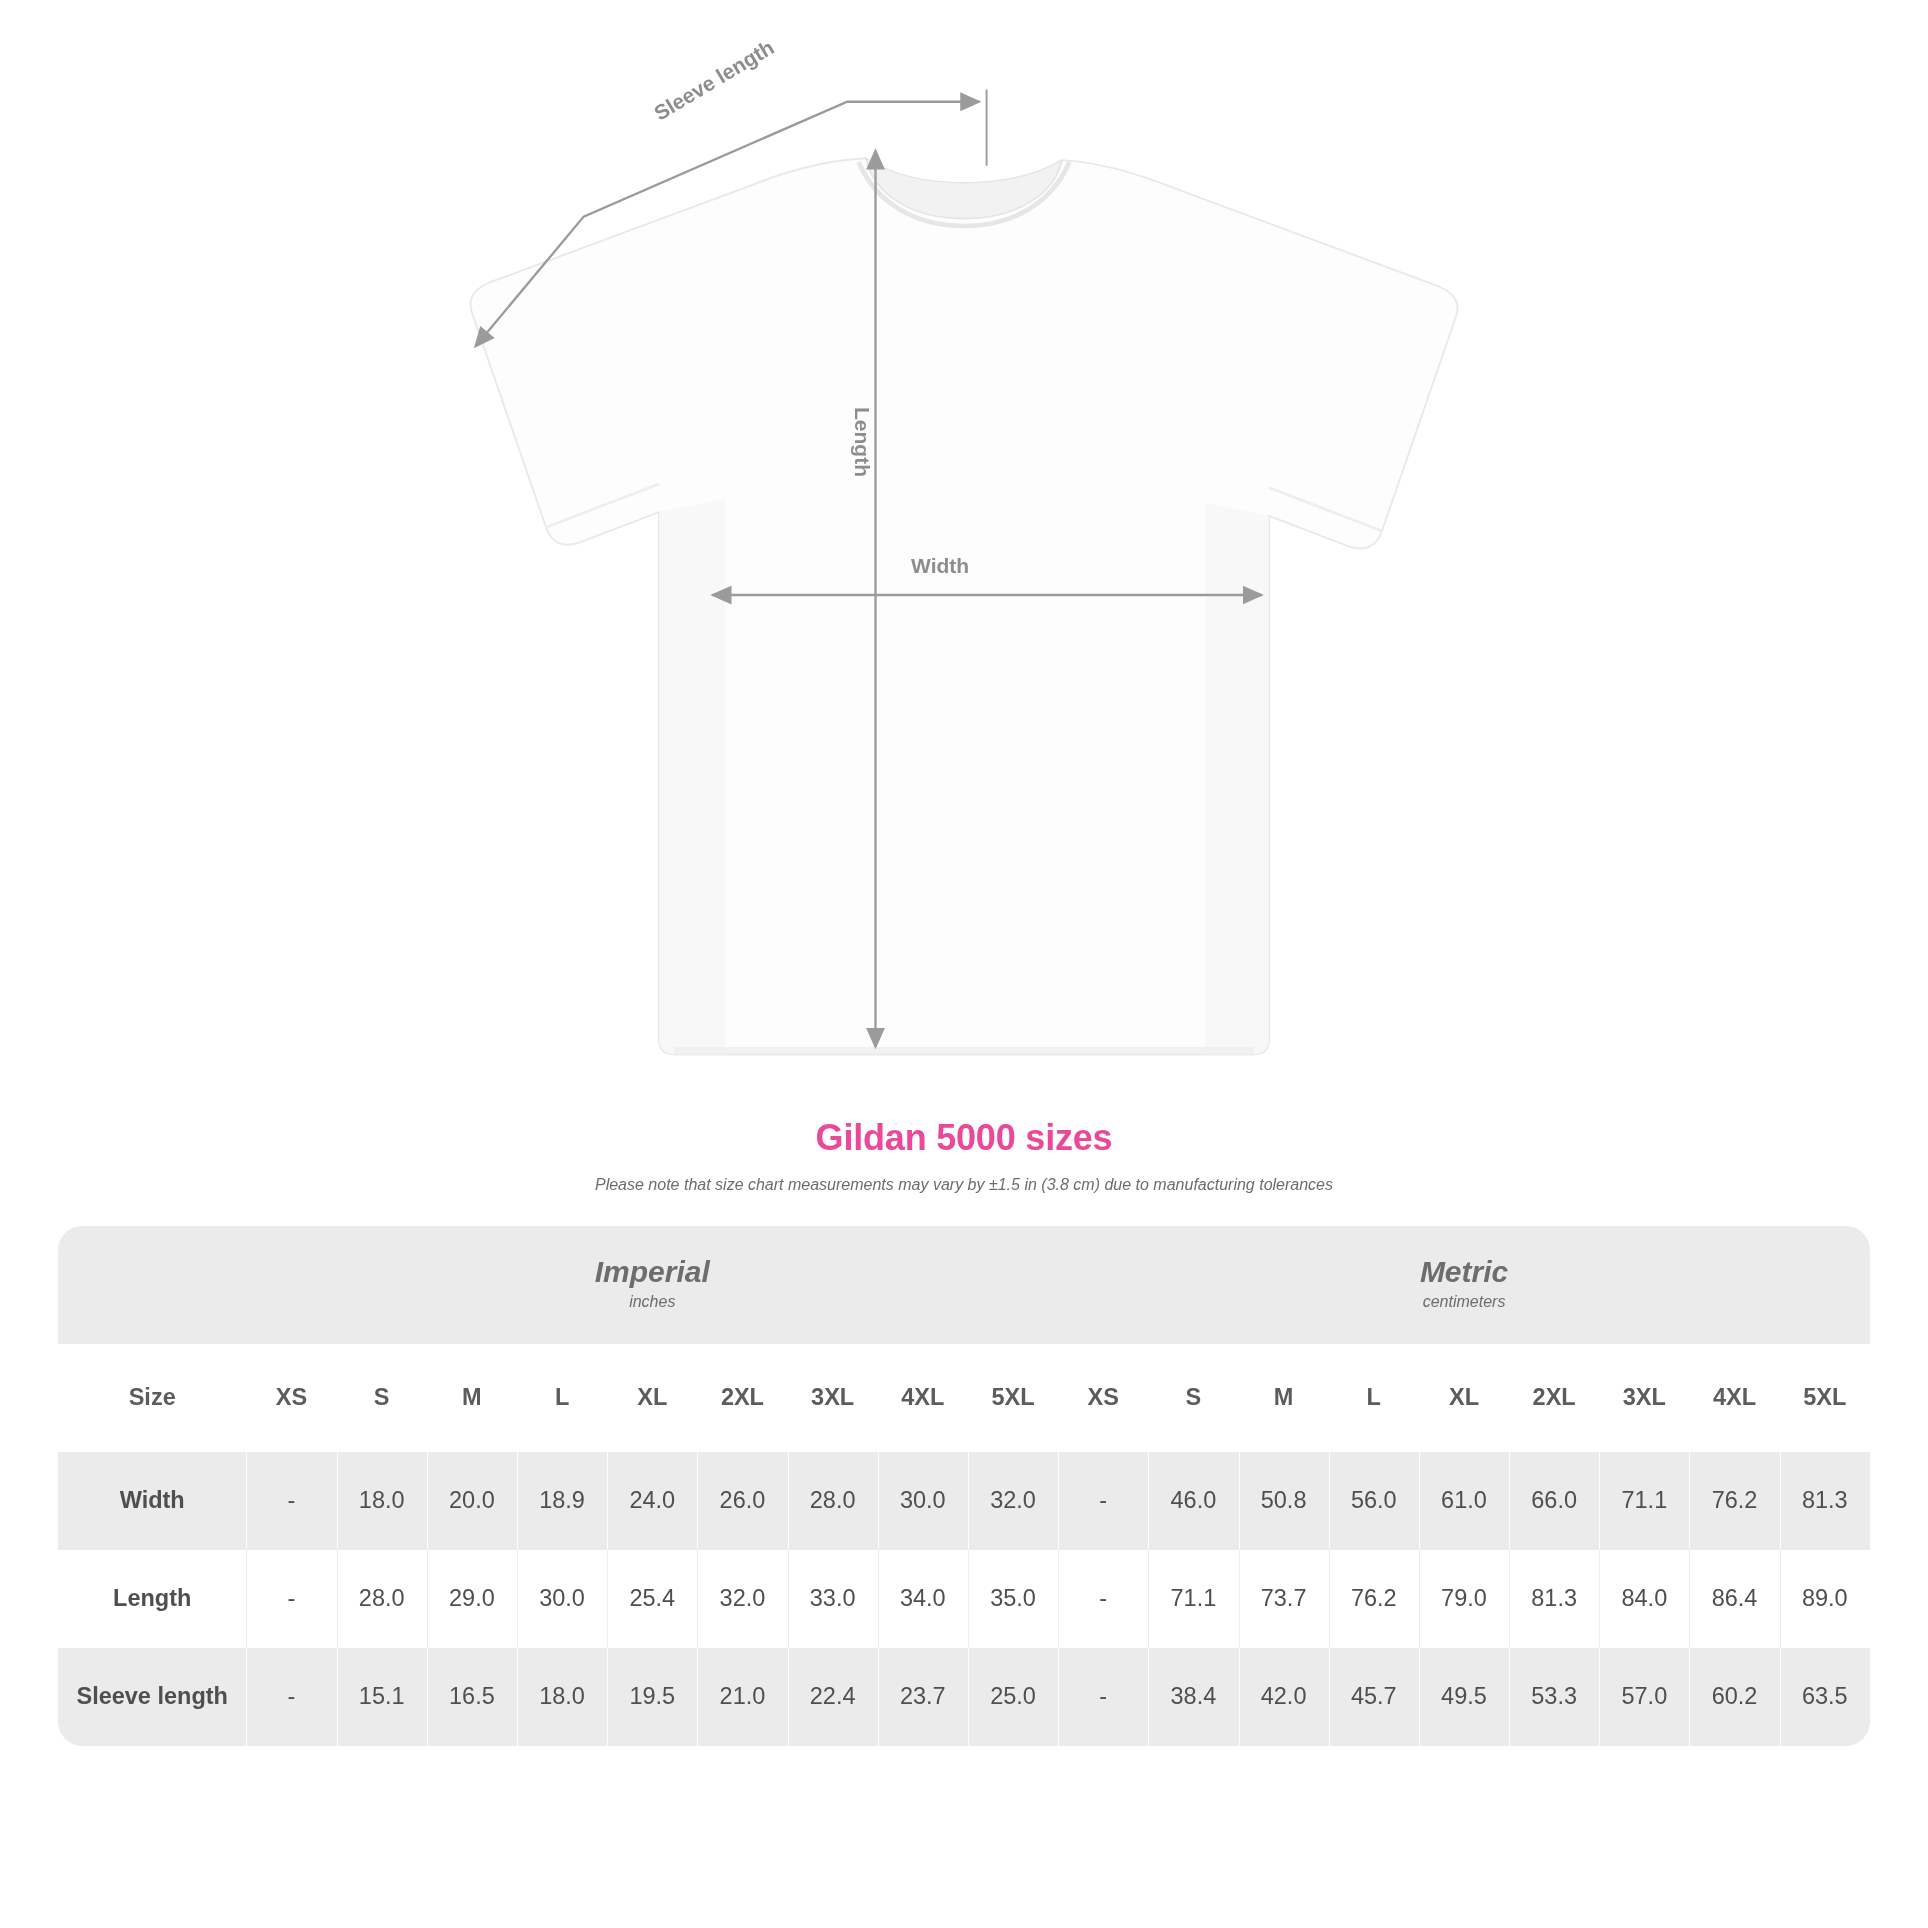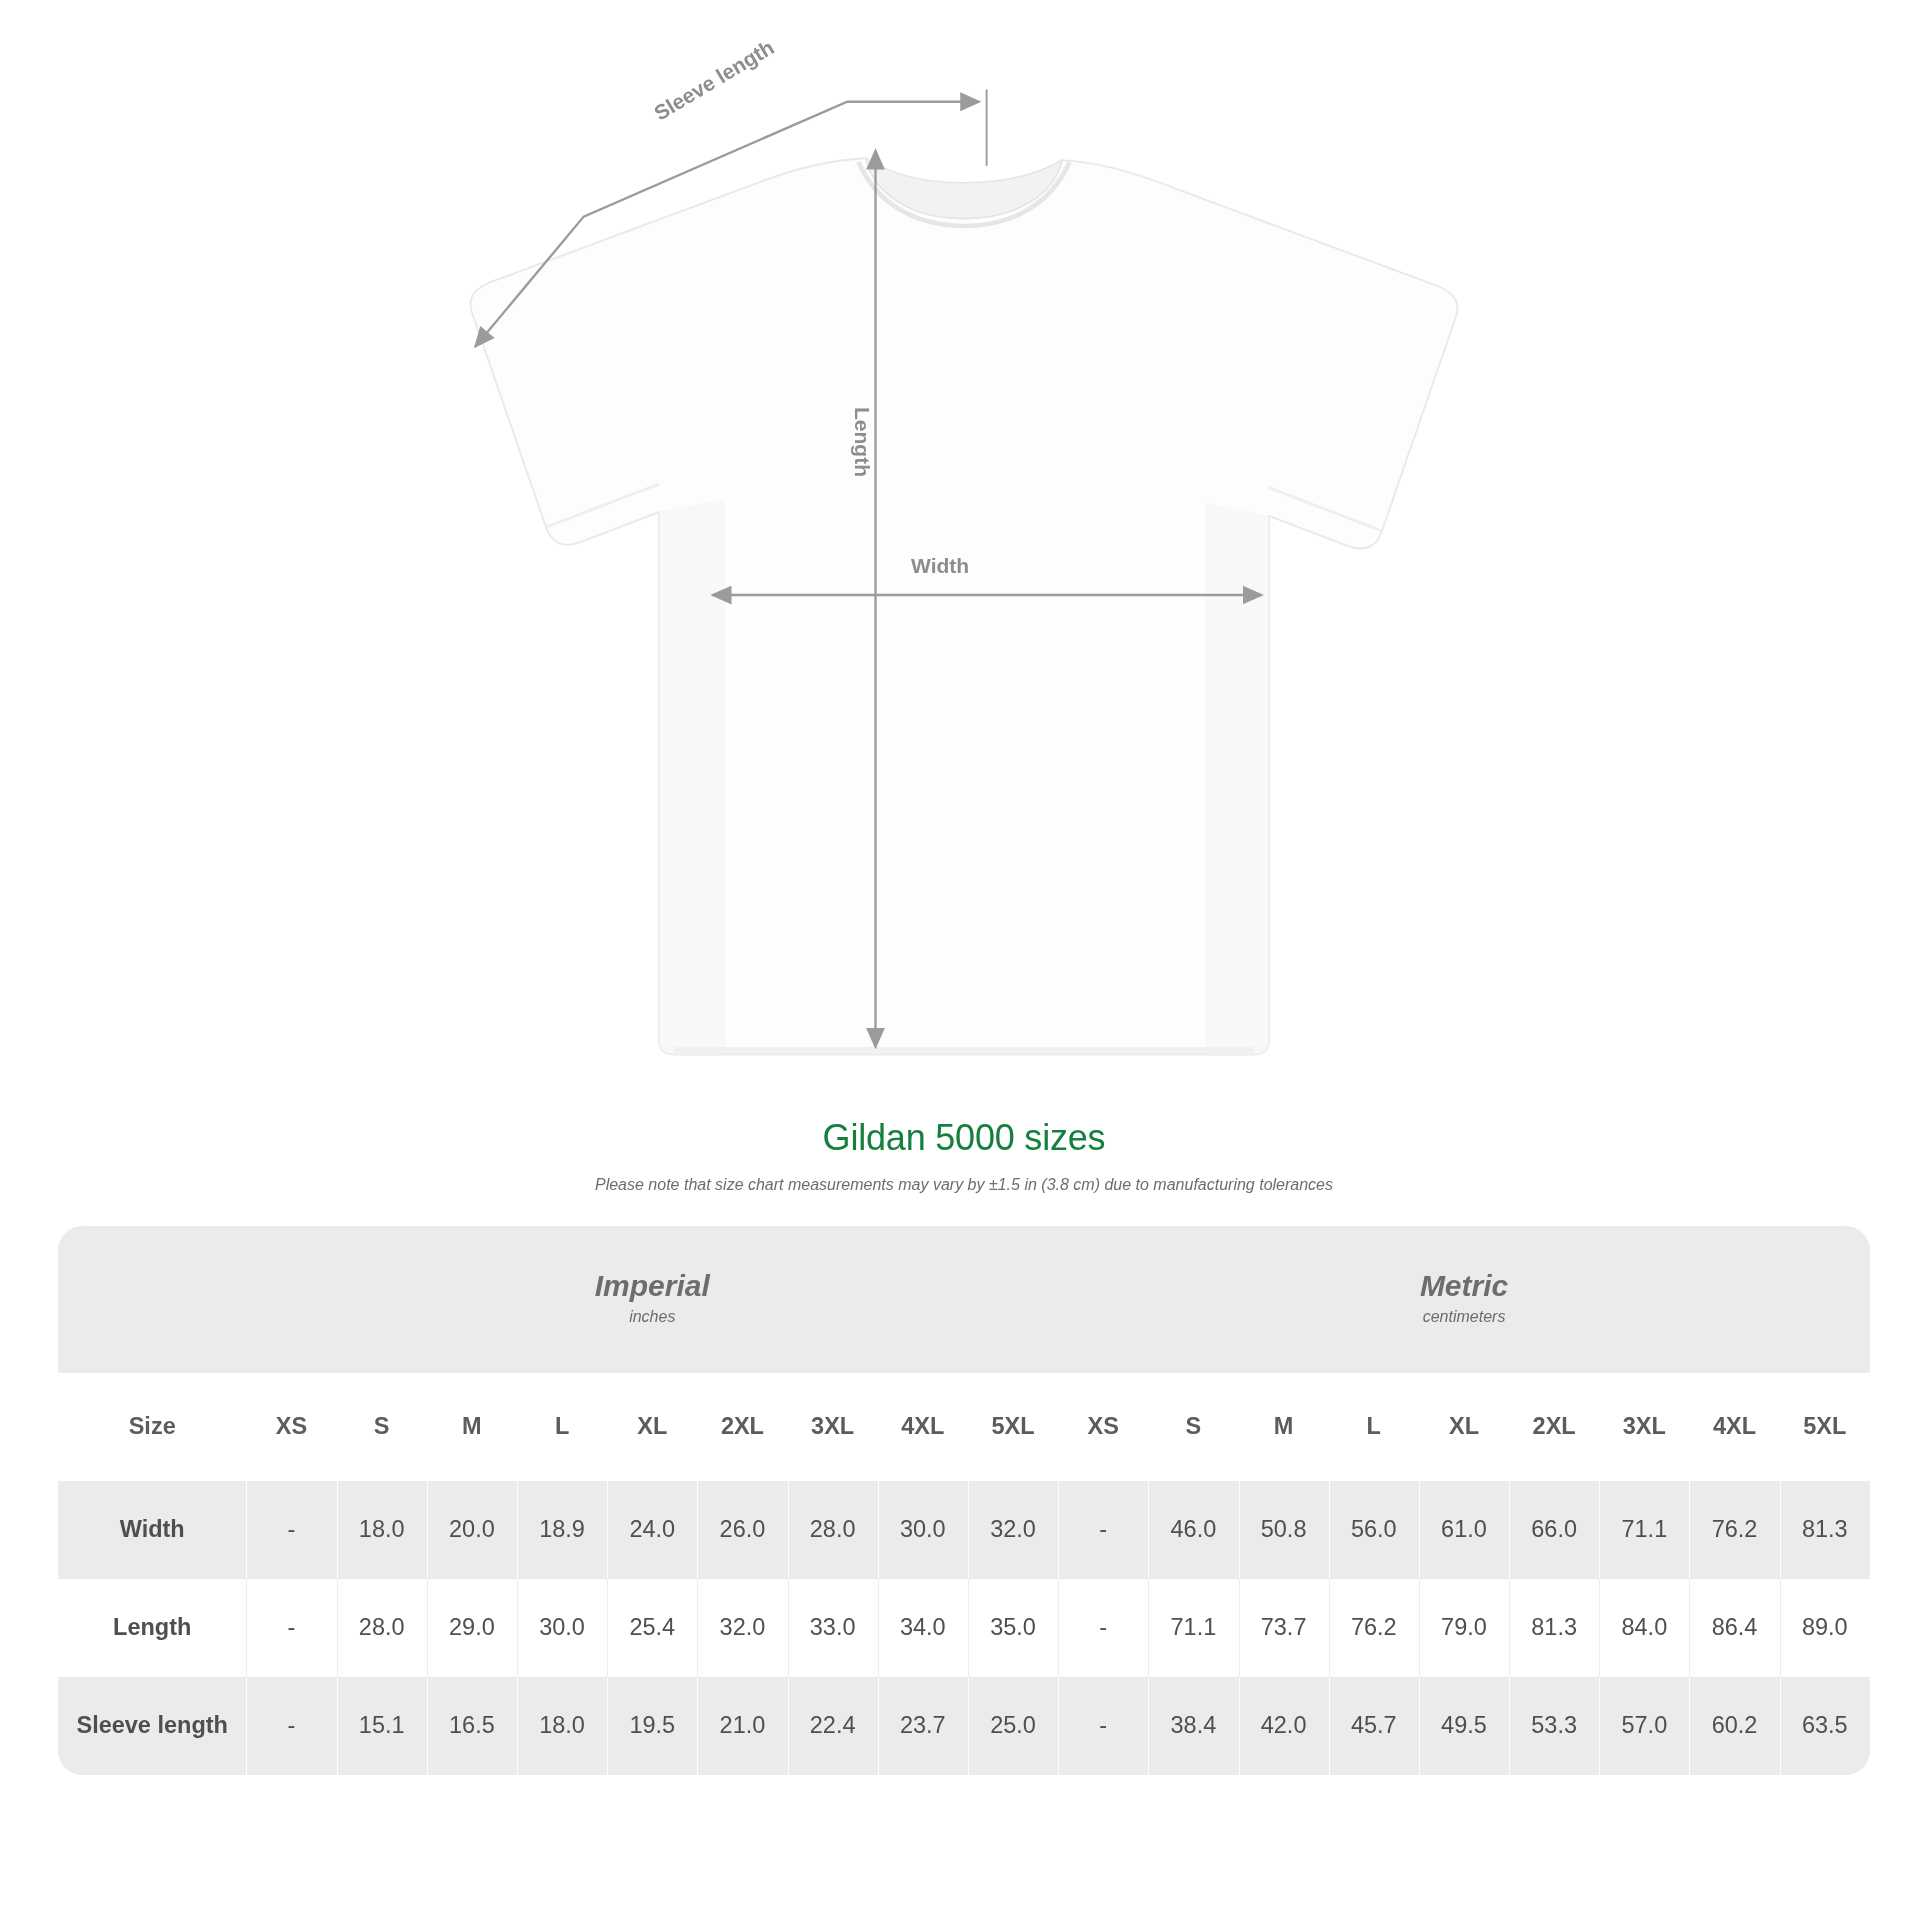--- a/index.html
+++ b/index.html
@@ -34,22 +34,22 @@
     left: 0;
   }
 
   
   .title-block {
     text-align: center;
     margin-top: 5.6px;
   }
   .chart-title {
     font-size: 36px;
-    font-weight: normal;
-    color: #15803d;
+    font-weight: bold;
+    color: #ec4899;
     letter-spacing: -0.2px;
     margin: 0 0 17px 0;
   }
   .chart-note {
     font-size: 16px;
     font-style: italic;
     color: #6d6d6d;
     margin: 0;
   }
 
@@ -62,21 +62,21 @@
     border-spacing: 0;
     width: 1812px;
     table-layout: fixed;
   }
   table.size-table td, table.size-table th {
     padding: 0;
     margin: 0;
   }
 
   .unit-head {
-    height: 147px;
+    height: 118px;
     background: #ebebeb;
     text-align: center;
     vertical-align: middle;
   }
   .unit-head .unit-name {
     font-size: 30px;
     font-style: italic;
     font-weight: bold;
     color: #6d6d6d;
     line-height: 1.15;

